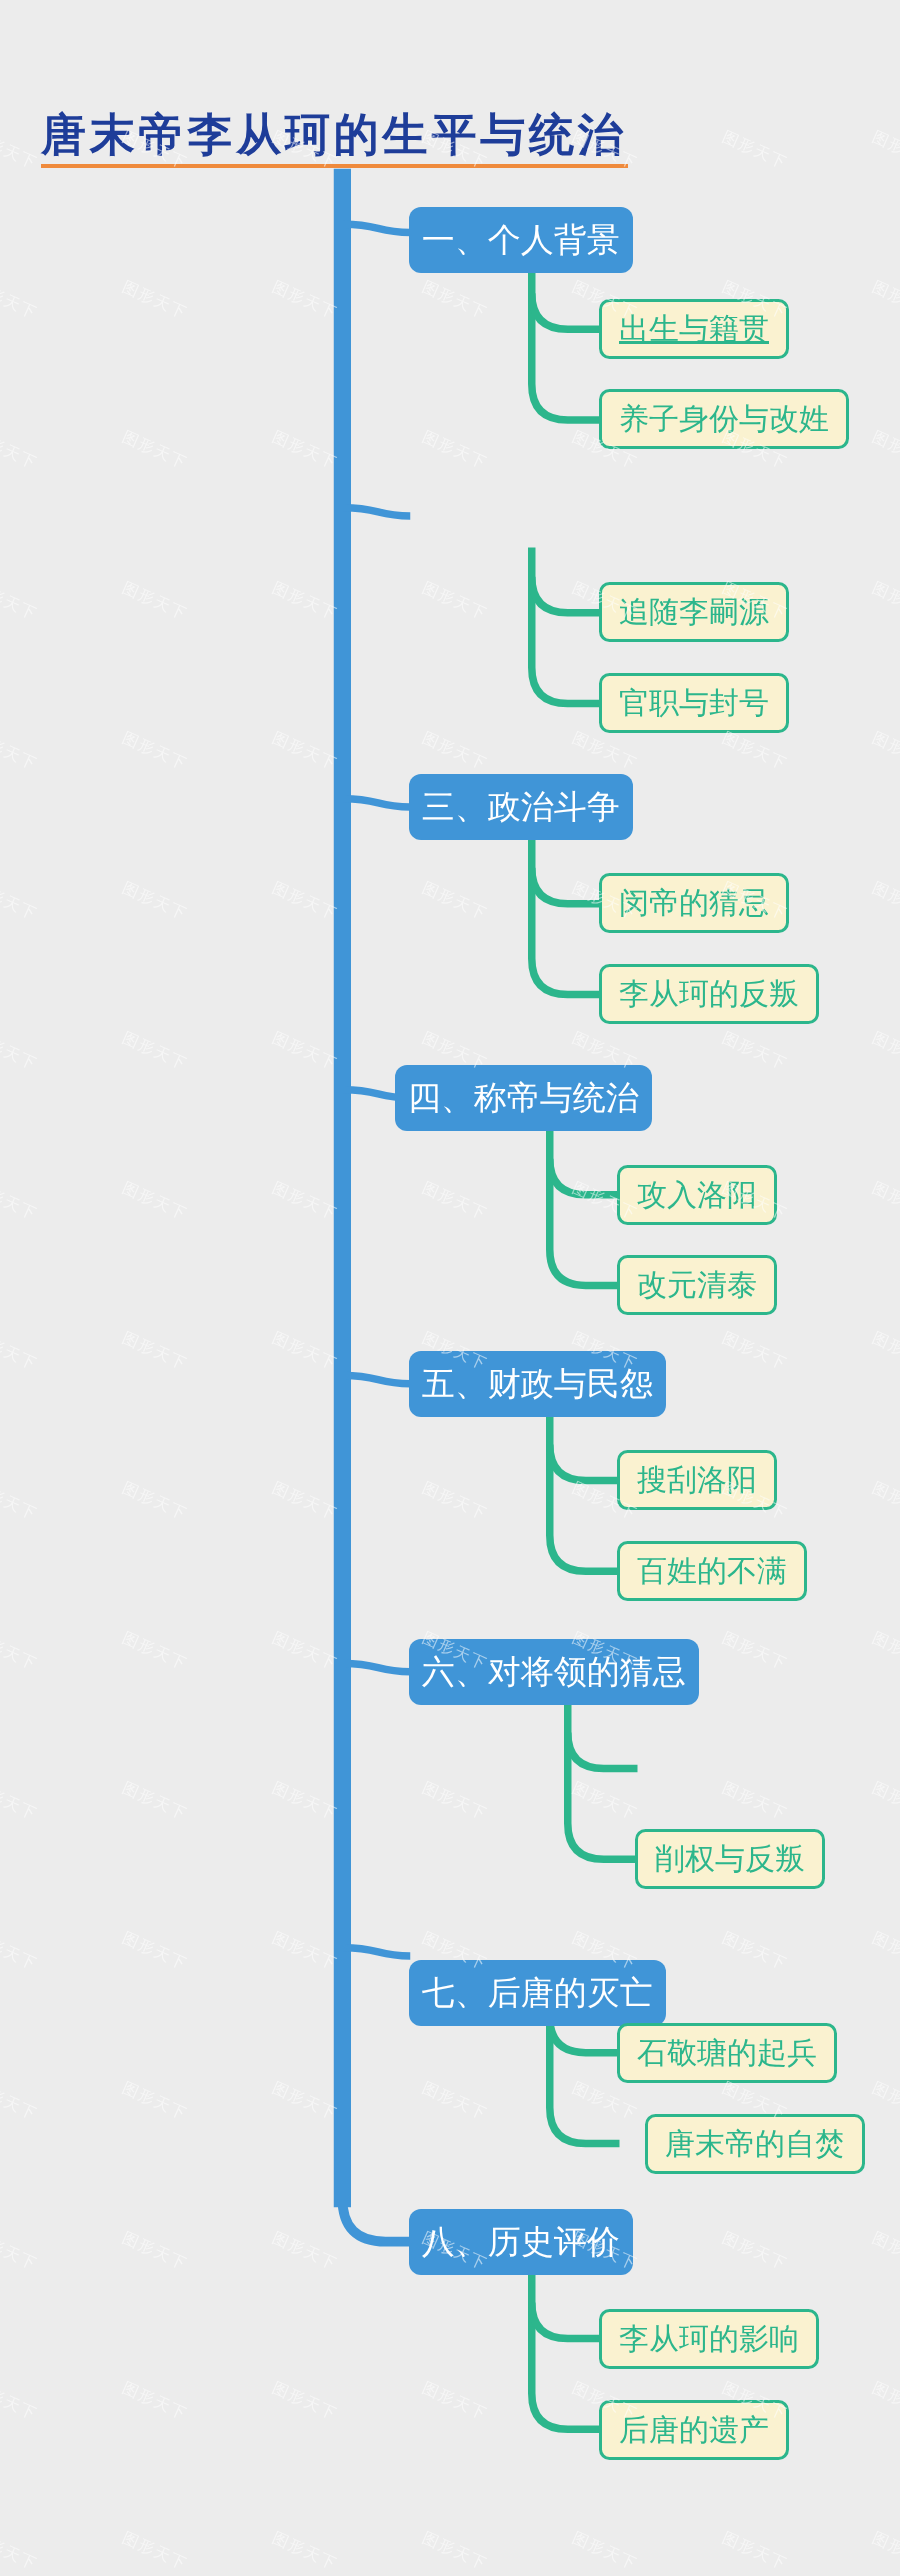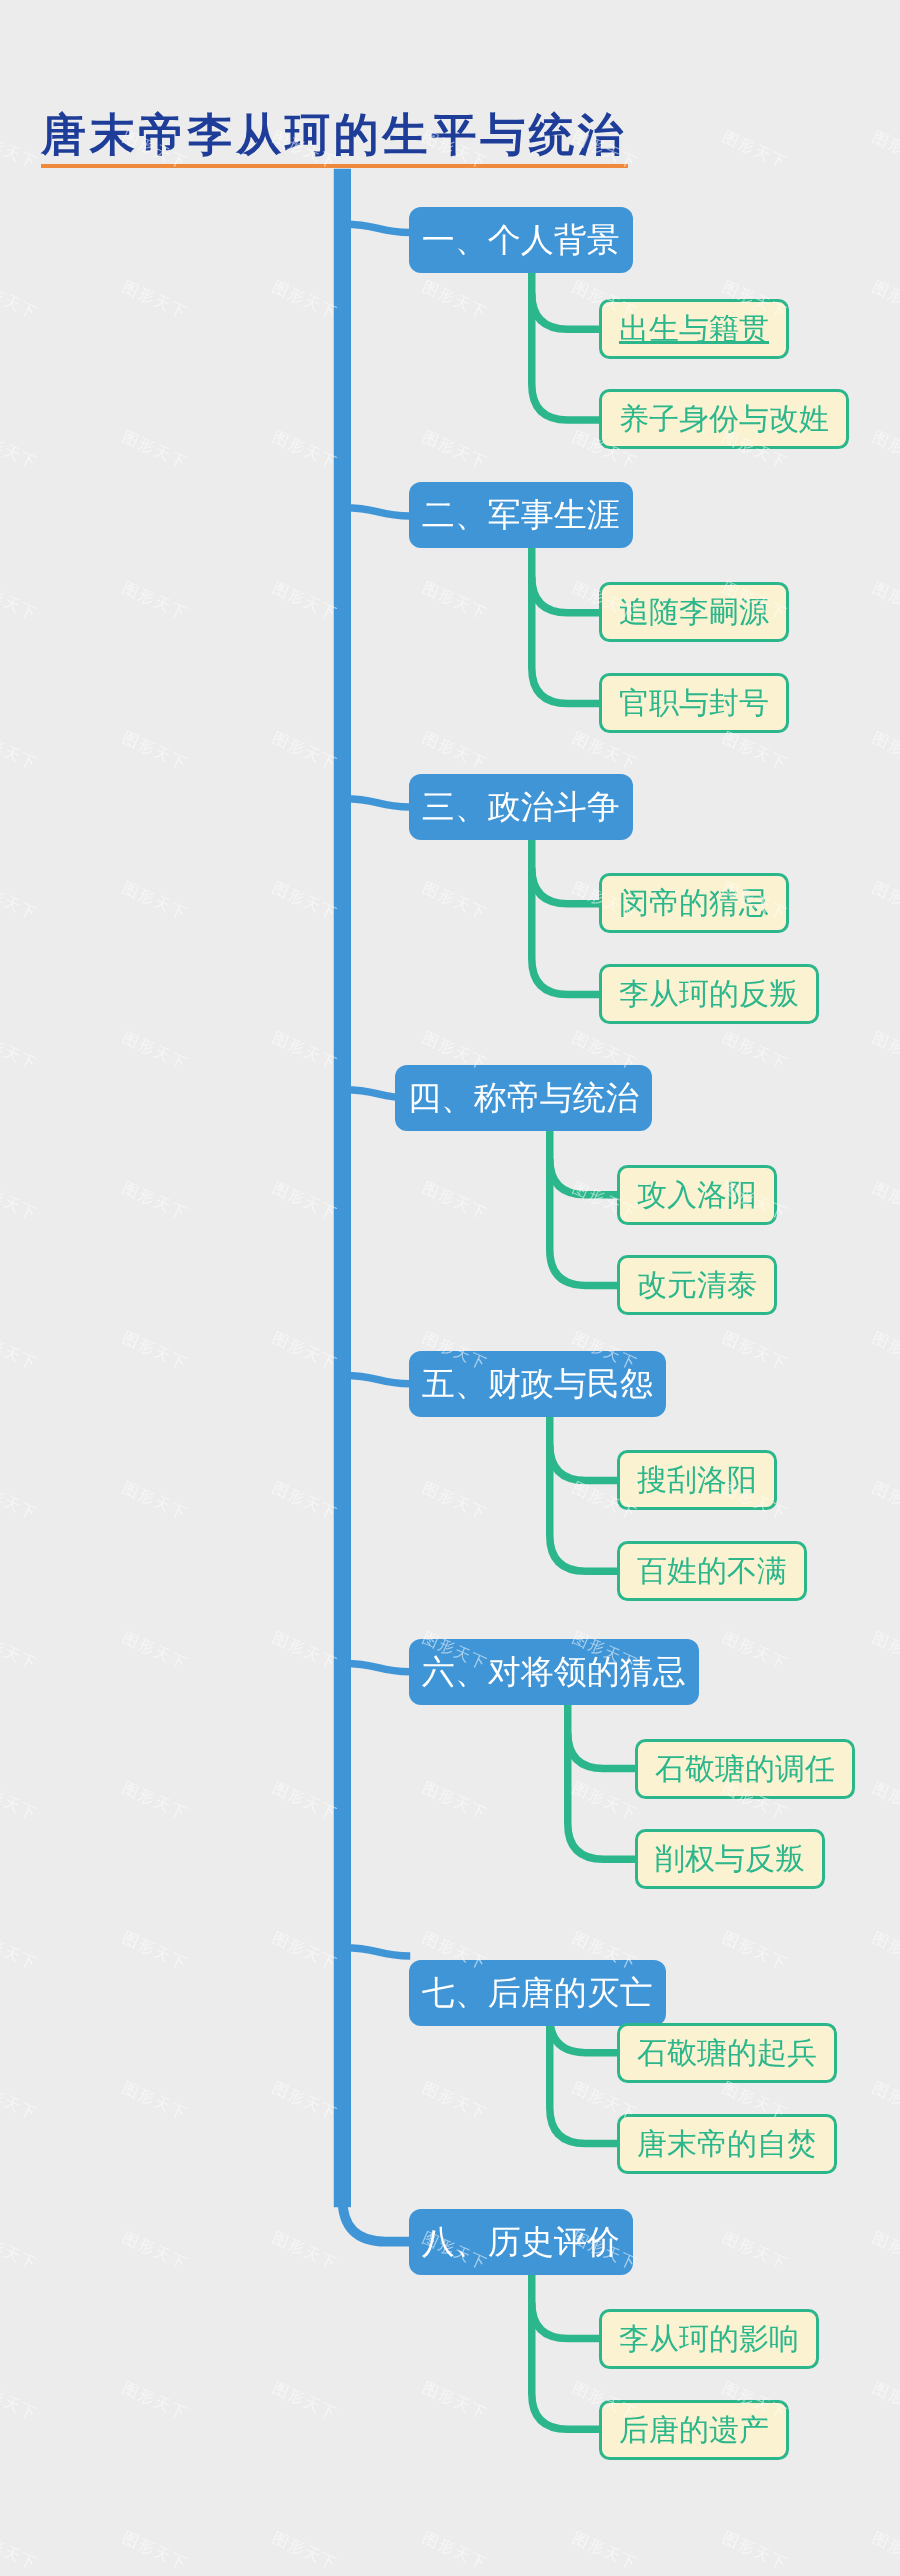--- a/index.html
+++ b/index.html
@@ -92,38 +92,36 @@
       <path d="M709,3030 L709,3190 Q709,3238 757,3238 L802,3238" fill="none" stroke="#2CB68C" stroke-width="10"></path>
       <path d="M709,3069 Q709,3117 757,3117 L802,3117" fill="none" stroke="#2CB68C" stroke-width="10"></path>
     </svg>
   <div class="title">
     <span>唐末帝李从珂的生平与统治</span>
   </div>
 
 <div class="branch-node" style="left: 409px; top: 199px; margin-top: 8px;">一、个人背景</div>
     <div class="child-node" style="top: 299px; left: 599px; text-decoration: underline;">出生与籍贯</div>
     <div class="child-node" style="top: 389px; left: 599px;">养子身份与改姓</div>
-    <div class="branch-node" style="left: 409px; top: 482px;">二、军事生涯</div>
     <div class="child-node" style="top: 582px; left: 599px; text-align: right;">追随李嗣源</div>
     <div class="child-node" style="top: 673px; left: 599px;">官职与封号</div>
     <div class="branch-node" style="left: 409px; top: 774px;">三、政治斗争</div>
     <div class="child-node" style="top: 964px; left: 599px;">李从珂的反叛</div>
     <div class="child-node" style="top: 873px; left: 599px;">闵帝的猜忌</div>
     <div class="branch-node" style="left: 395px; top: 1065px;">四、称帝与统治</div>
     <div class="child-node" style="top: 1165px; left: 617px;">攻入洛阳</div>
     <div class="child-node" style="top: 1255px; left: 617px;">改元清泰</div>
     <div class="branch-node" style="left: 409px; top: 1351px;">五、财政与民怨</div>
     <div class="child-node" style="top: 1450px; left: 617px;">搜刮洛阳</div>
     <div class="child-node" style="top: 1541px; left: 617px;">百姓的不满</div>
     <div class="branch-node" style="left: 409px; top: 1639px;">六、对将领的猜忌</div>
-    <div class="child-node" style="top: 1739px; left: 635px;">石敬瑭的调任</div>
     <div class="child-node" style="top: 1829px; left: 635px;">削权与反叛</div>
     <div class="branch-node" style="left: 409px; top: 1923px; margin-top: 37px;">七、后唐的灭亡</div>
     <div class="child-node" style="top: 2023px; left: 617px;">石敬瑭的起兵</div>
-    <div class="child-node" style="top: 2114px; left: 617px;">唐末帝的自焚</div>
+    <div class="child-node" style="top: 2114px; left: 645px;">唐末帝的自焚</div>
     <div class="branch-node" style="left: 409px; top: 2209px;">八、历史评价</div>
     <div class="child-node" style="top: 2400px; left: 599px;">后唐的遗产</div>
     <div class="child-node" style="top: 2309px; left: 599px;">李从珂的影响</div>
     <span class="wm" style="left: -30px; top: 140px;">图形天下</span>
     <span class="wm" style="left: 120px; top: 140px;">图形天下</span>
     <span class="wm" style="left: 270px; top: 140px;">图形天下</span>
     <span class="wm" style="left: 420px; top: 140px;">图形天下</span>
     <span class="wm" style="left: 570px; top: 140px;">图形天下</span>
     <span class="wm" style="left: 720px; top: 140px;">图形天下</span>
     <span class="wm" style="left: 870px; top: 140px;">图形天下</span>

